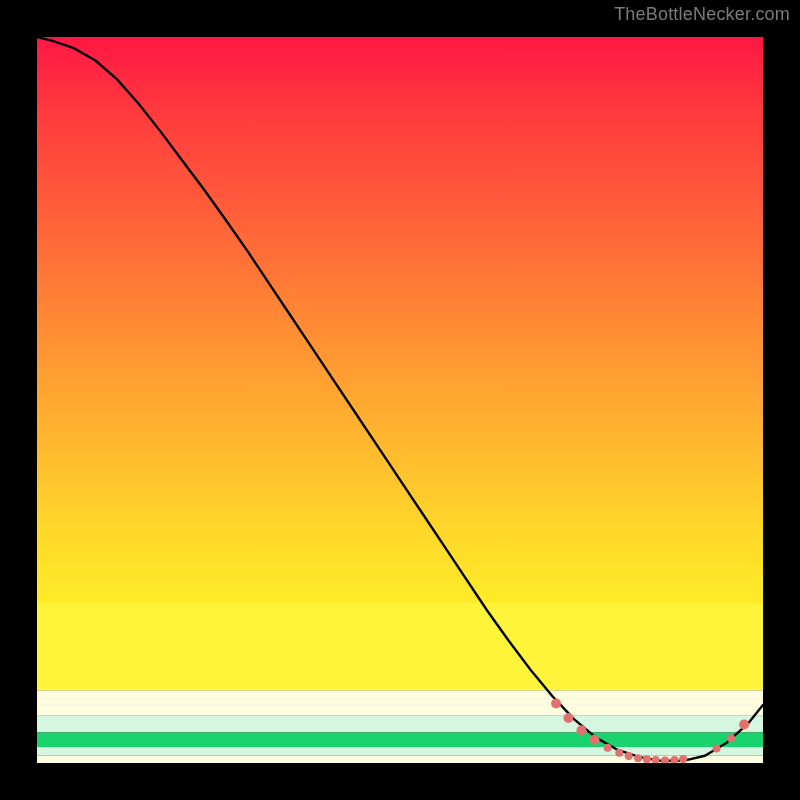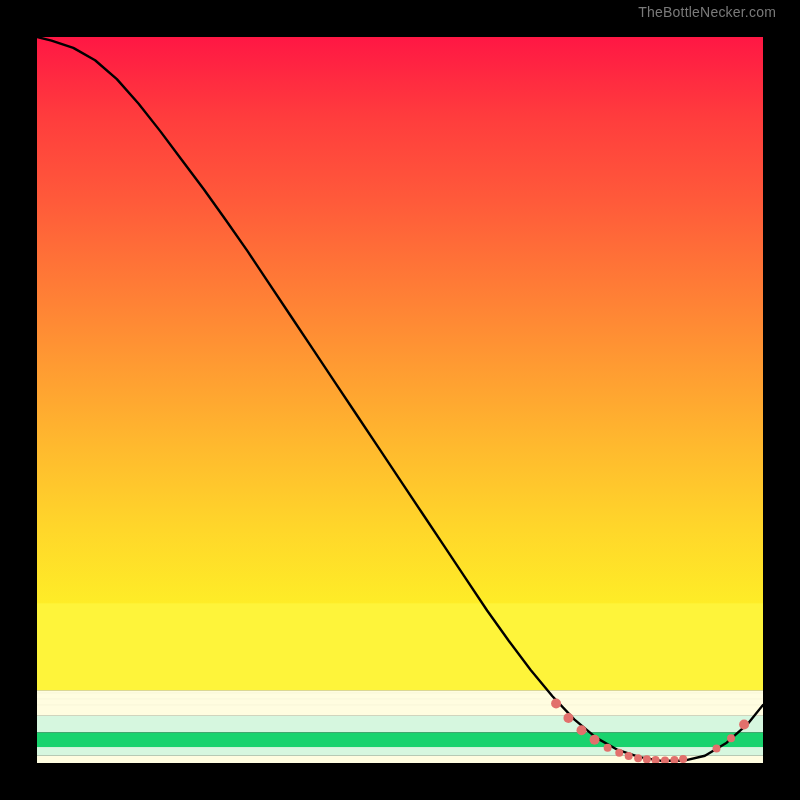--- a/index.html
+++ b/index.html
@@ -13,23 +13,23 @@
   }
   .outer {
     position: relative;
     width: 800px;
     height: 800px;
     background: #000;
   }
   .watermark {
     position: absolute;
     top: 4px;
-    right: 24px;
+    right: 10px;
     color: #7a7a7a;
-    font-size: 14px;
+    font-size: 18px;
     font-weight: 500;
     letter-spacing: 0.2px;
   }
   .plot-inner {
     position: absolute;
     left: 37px;
     top: 37px;
     width: 726px;
     height: 726px;
   }

